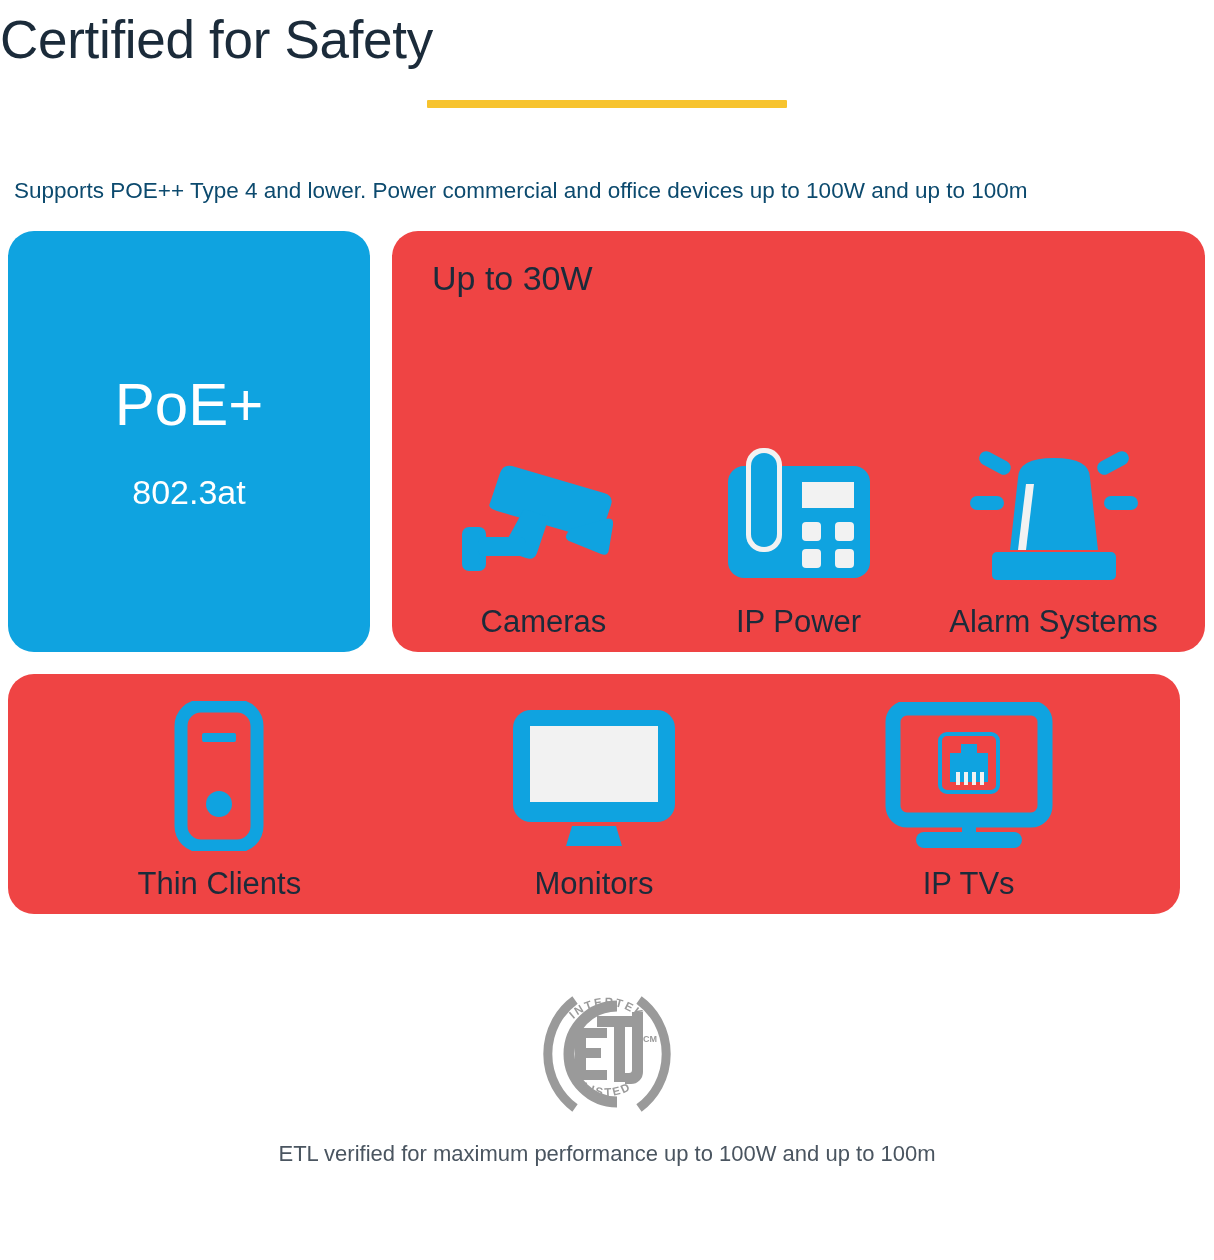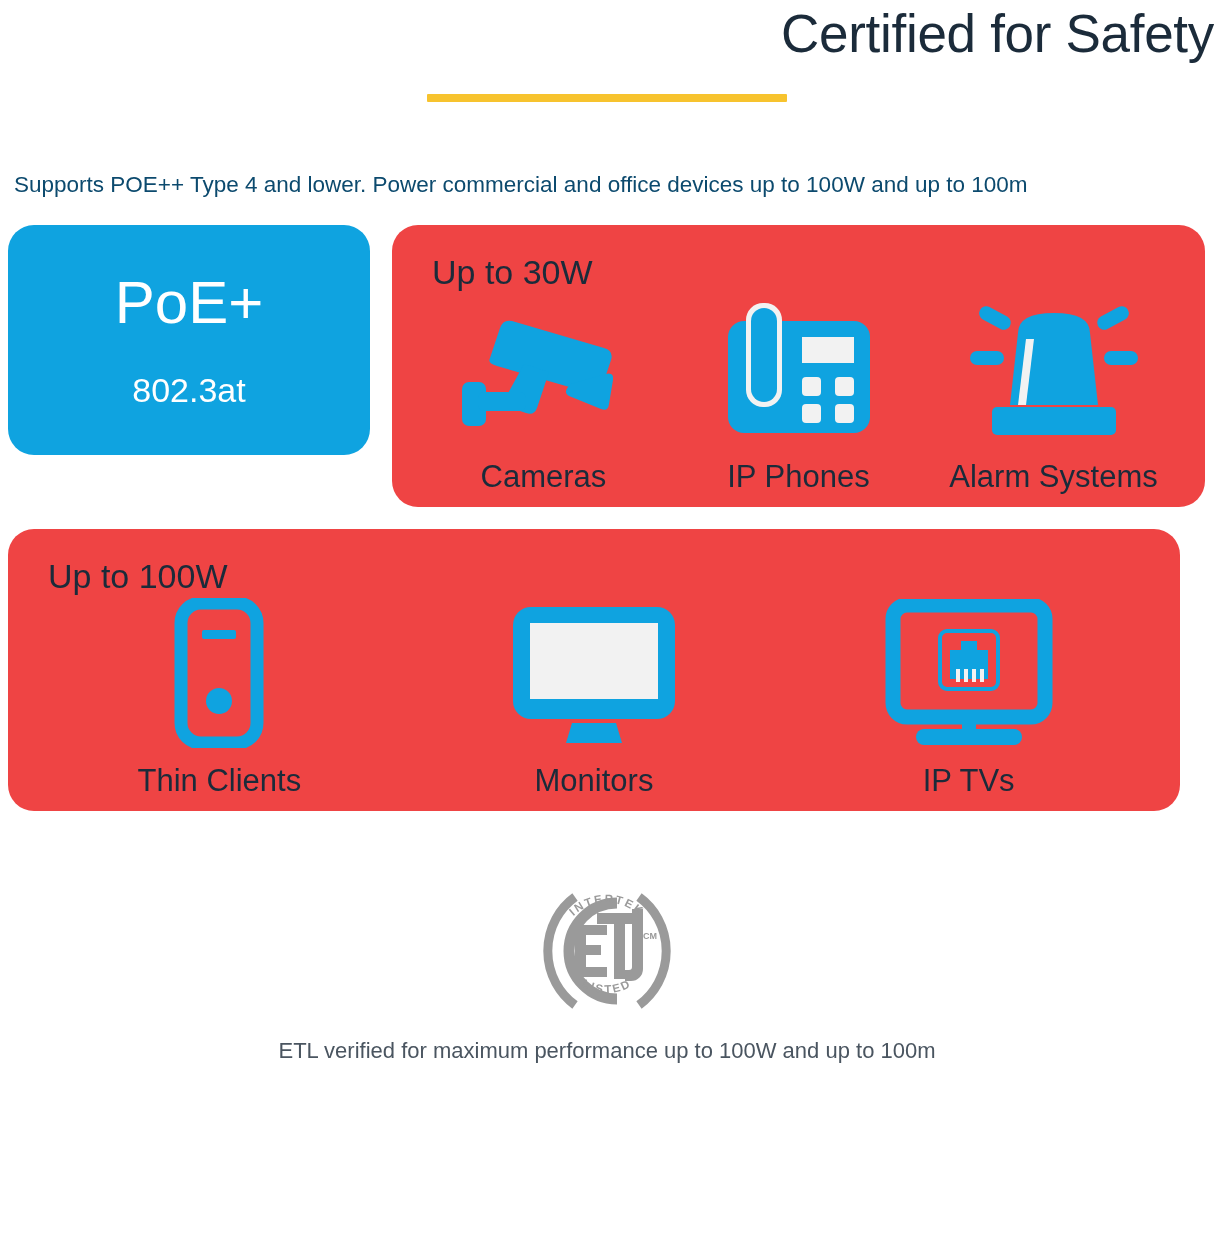--- a/index.html
+++ b/index.html
@@ -12,21 +12,22 @@
 
   body {
     font-family: "Liberation Sans", sans-serif;
     color: #1b2b3a;
     position: relative;
     overflow: hidden;
   }
 
   
   .header {
-    text-align: right;
+    padding-top: 6px;
+    text-align: left;
   }
   .title-line {
     font-size: 53px;
     line-height: 67px;
     font-weight: 400;
     color: #1b2b3a;
     letter-spacing: -0.3px;
   }
   .title-rule {
     width: 360px;
@@ -65,21 +66,21 @@
   .badge-card {
     width: 362px;
     border-radius: 26px;
     display: flex;
     flex-direction: column;
     align-items: center;
     justify-content: center;
     color: #ffffff;
     flex: 0 0 auto;
   }
-  .badge-card.blue { background: #0fa3e0; height: 230px; gap: 30px; }
+  .badge-card.blue { background: #0fa3e0; height: 421px; gap: 30px; }
   .badge-card.navy { background: #283c4e; height: 312px; }
 
   .badge-title {
     font-size: 60px;
     line-height: 68px;
     font-weight: 400;
   }
   .badge-sub {
     font-size: 34px;
     line-height: 42px;
@@ -193,21 +194,21 @@
               <rect x="4" y="22" width="142" height="112" rx="16" fill="#0fa3e0"></rect>
               <rect x="22" y="4" width="36" height="104" rx="17" fill="#f2f2f2"></rect>
               <rect x="27" y="9" width="26" height="94" rx="13" fill="#0fa3e0"></rect>
               <rect x="78" y="38" width="52" height="26" fill="#f2f2f2"></rect>
               <rect x="78" y="78" width="19" height="19" rx="4" fill="#f2f2f2"></rect>
               <rect x="111" y="78" width="19" height="19" rx="4" fill="#f2f2f2"></rect>
               <rect x="78" y="105" width="19" height="19" rx="4" fill="#f2f2f2"></rect>
               <rect x="111" y="105" width="19" height="19" rx="4" fill="#f2f2f2"></rect>
             </svg>
           </div>
-          <div class="device-label">IP Phones</div>
+          <div class="device-label">IP Power</div>
         </div>
 
         <div class="device">
           <div class="device-icon">
             <svg width="180" height="140" viewBox="0 0 180 140" aria-hidden="true">
               <g fill="#0fa3e0">
                 <path d="M54 34 Q54 14 90 14 Q126 14 126 34 L134 106 L46 106 Z"></path>
                 <path d="M62 40 L70 40 L62 106 L54 106 Z" fill="#f2f2f2"></path>
                 <rect x="28" y="108" width="124" height="28" rx="5"></rect>
                 <rect x="6" y="52" width="34" height="14" rx="7"></rect>
@@ -221,21 +222,20 @@
         </div>
 
       </div>
     </div>
   </div>
 
   <div class="row">
 
 
     <div class="device-panel">
-      <div class="panel-heading">Up to 100W</div>
       <div class="devices">
 
         <div class="device">
           <div class="device-icon">
             <svg width="90" height="150" viewBox="0 0 90 150" aria-hidden="true">
               <rect x="7" y="5" width="76" height="140" rx="20" fill="none" stroke="#0fa3e0" stroke-width="13"></rect>
               <rect x="28" y="32" width="34" height="9" rx="2" fill="#0fa3e0"></rect>
               <circle cx="45" cy="103" r="13" fill="#0fa3e0"></circle>
             </svg>
           </div>

